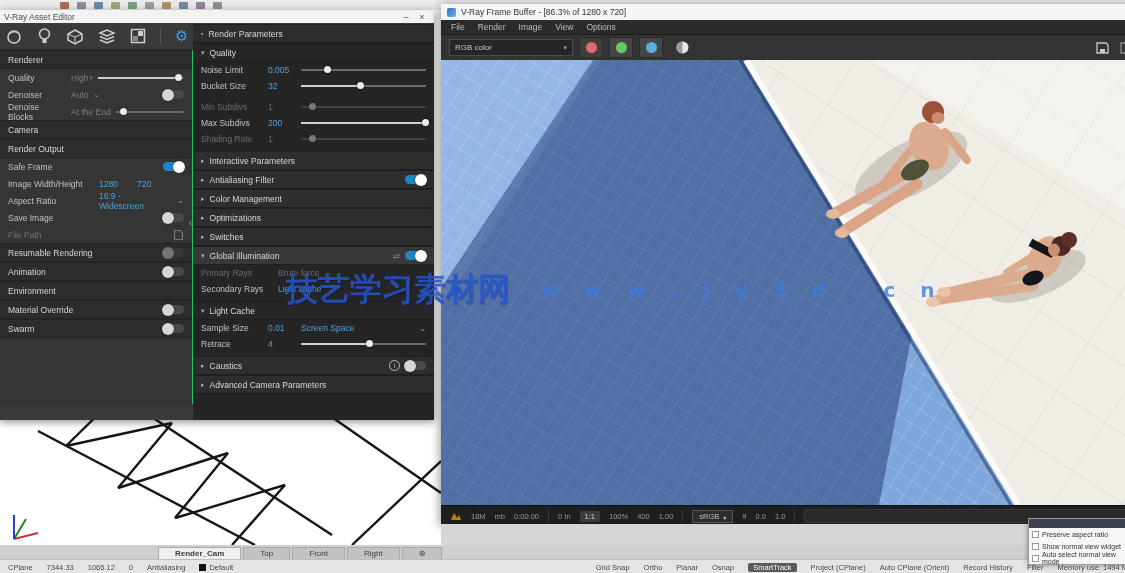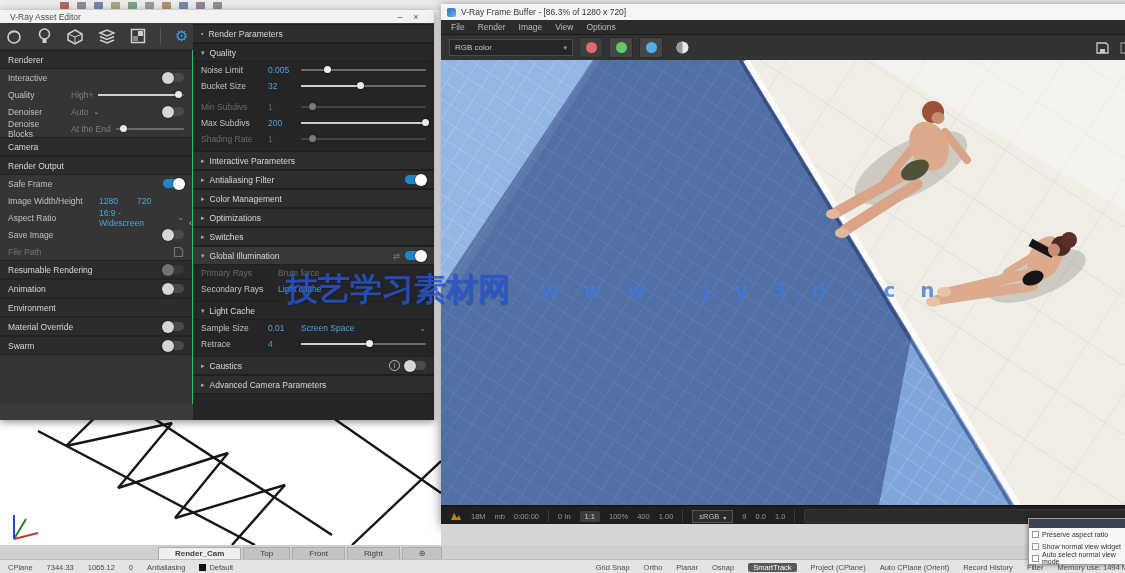--- a/index.html
+++ b/index.html
@@ -22,21 +22,21 @@
   .sl .fill{position:absolute;left:0;top:0;bottom:0;background:#cfcfcf;}
   .sl .knob{position:absolute;top:-2.6px;width:7px;height:7px;border-radius:50%;background:#ededed;box-shadow:0 0 2px rgba(0,0,0,.8);}
   .dis{opacity:.42;}
   
   .topstrip{left:0;top:0;width:1125px;height:10px;background:#ebebeb;display:flex;gap:8px;align-items:center;padding-left:60px;overflow:hidden;}
   .topstrip i{display:block;width:9px;height:7px;border-radius:1px;}
   
   .viewport{left:0;top:10px;width:441px;height:535px;background:#fff;}
   
   .ae{left:0;top:10px;width:434px;height:410px;background:#3a3a3a;box-shadow:0 2px 8px rgba(0,0,0,.45);}
-  .ae-title{height:13px;background:#f2f2f2;display:flex;align-items:center;font-size:8.5px;color:#4c4c4c;padding:0 10px;}
+  .ae-title{height:13px;background:#f2f2f2;display:flex;align-items:center;font-size:8.5px;color:#4c4c4c;padding:0 4px;}
   .wbtn{width:16px;text-align:center;color:#555;font-size:9px;cursor:default;}
   .ae-toolbar{height:26px;display:flex;align-items:center;gap:14px;padding:0 6px;background:#3a3a3a;border-bottom:1px solid #2a2a2a;}
   .ae-toolbar svg{display:block;}
   .tb-sep{width:1px;height:16px;background:#565656;}
   .gearbtn{color:#3aa0e0;font-size:15px;line-height:15px;font-family:"DejaVu Sans",sans-serif;}
   .ae-left{position:absolute;left:0;top:40px;width:192px;bottom:16px;background:#353535;border-right:4px solid #22c55e;overflow:hidden;}
   .ae-params{position:absolute;left:193px;top:14px;right:0;bottom:0;background:#252525;overflow:hidden;}
   .ae-params .sec{background:#2e2e2e;border-color:#1f1f1f;}
   .ae-params .row{height:16px;}
   .gi-head{background:#383838 !important;align-items:center;}
@@ -164,27 +164,20 @@
           <rect x="4" y="5" width="9" height="7" fill="#e0e0e0"></rect>
           <polygon points="20,14 24,14 24,18" fill="#bdbdbd"></polygon>
         </svg>
     </div>
 
     <div class="ae-left">
       <div class="sec">
           <span>Renderer</span>
         </div>
       <div class="row">
-        <span class="lbl">Interactive</span>
-        <span class="grow"></span>
-        <span class="tg">
-            <span class="k"></span>
-          </span>
-      </div>
-      <div class="row">
         <span class="lbl" style="width:58px">Quality</span>
         <span class="muted">High+</span>
         <span class="sl">
             <span class="fill" style="width:90%"></span>
             <span class="knob" style="left:90%"></span>
           </span>
       </div>
       <div class="row">
         <span class="lbl" style="width:58px">Denoiser</span>
         <span class="muted">Auto</span>

